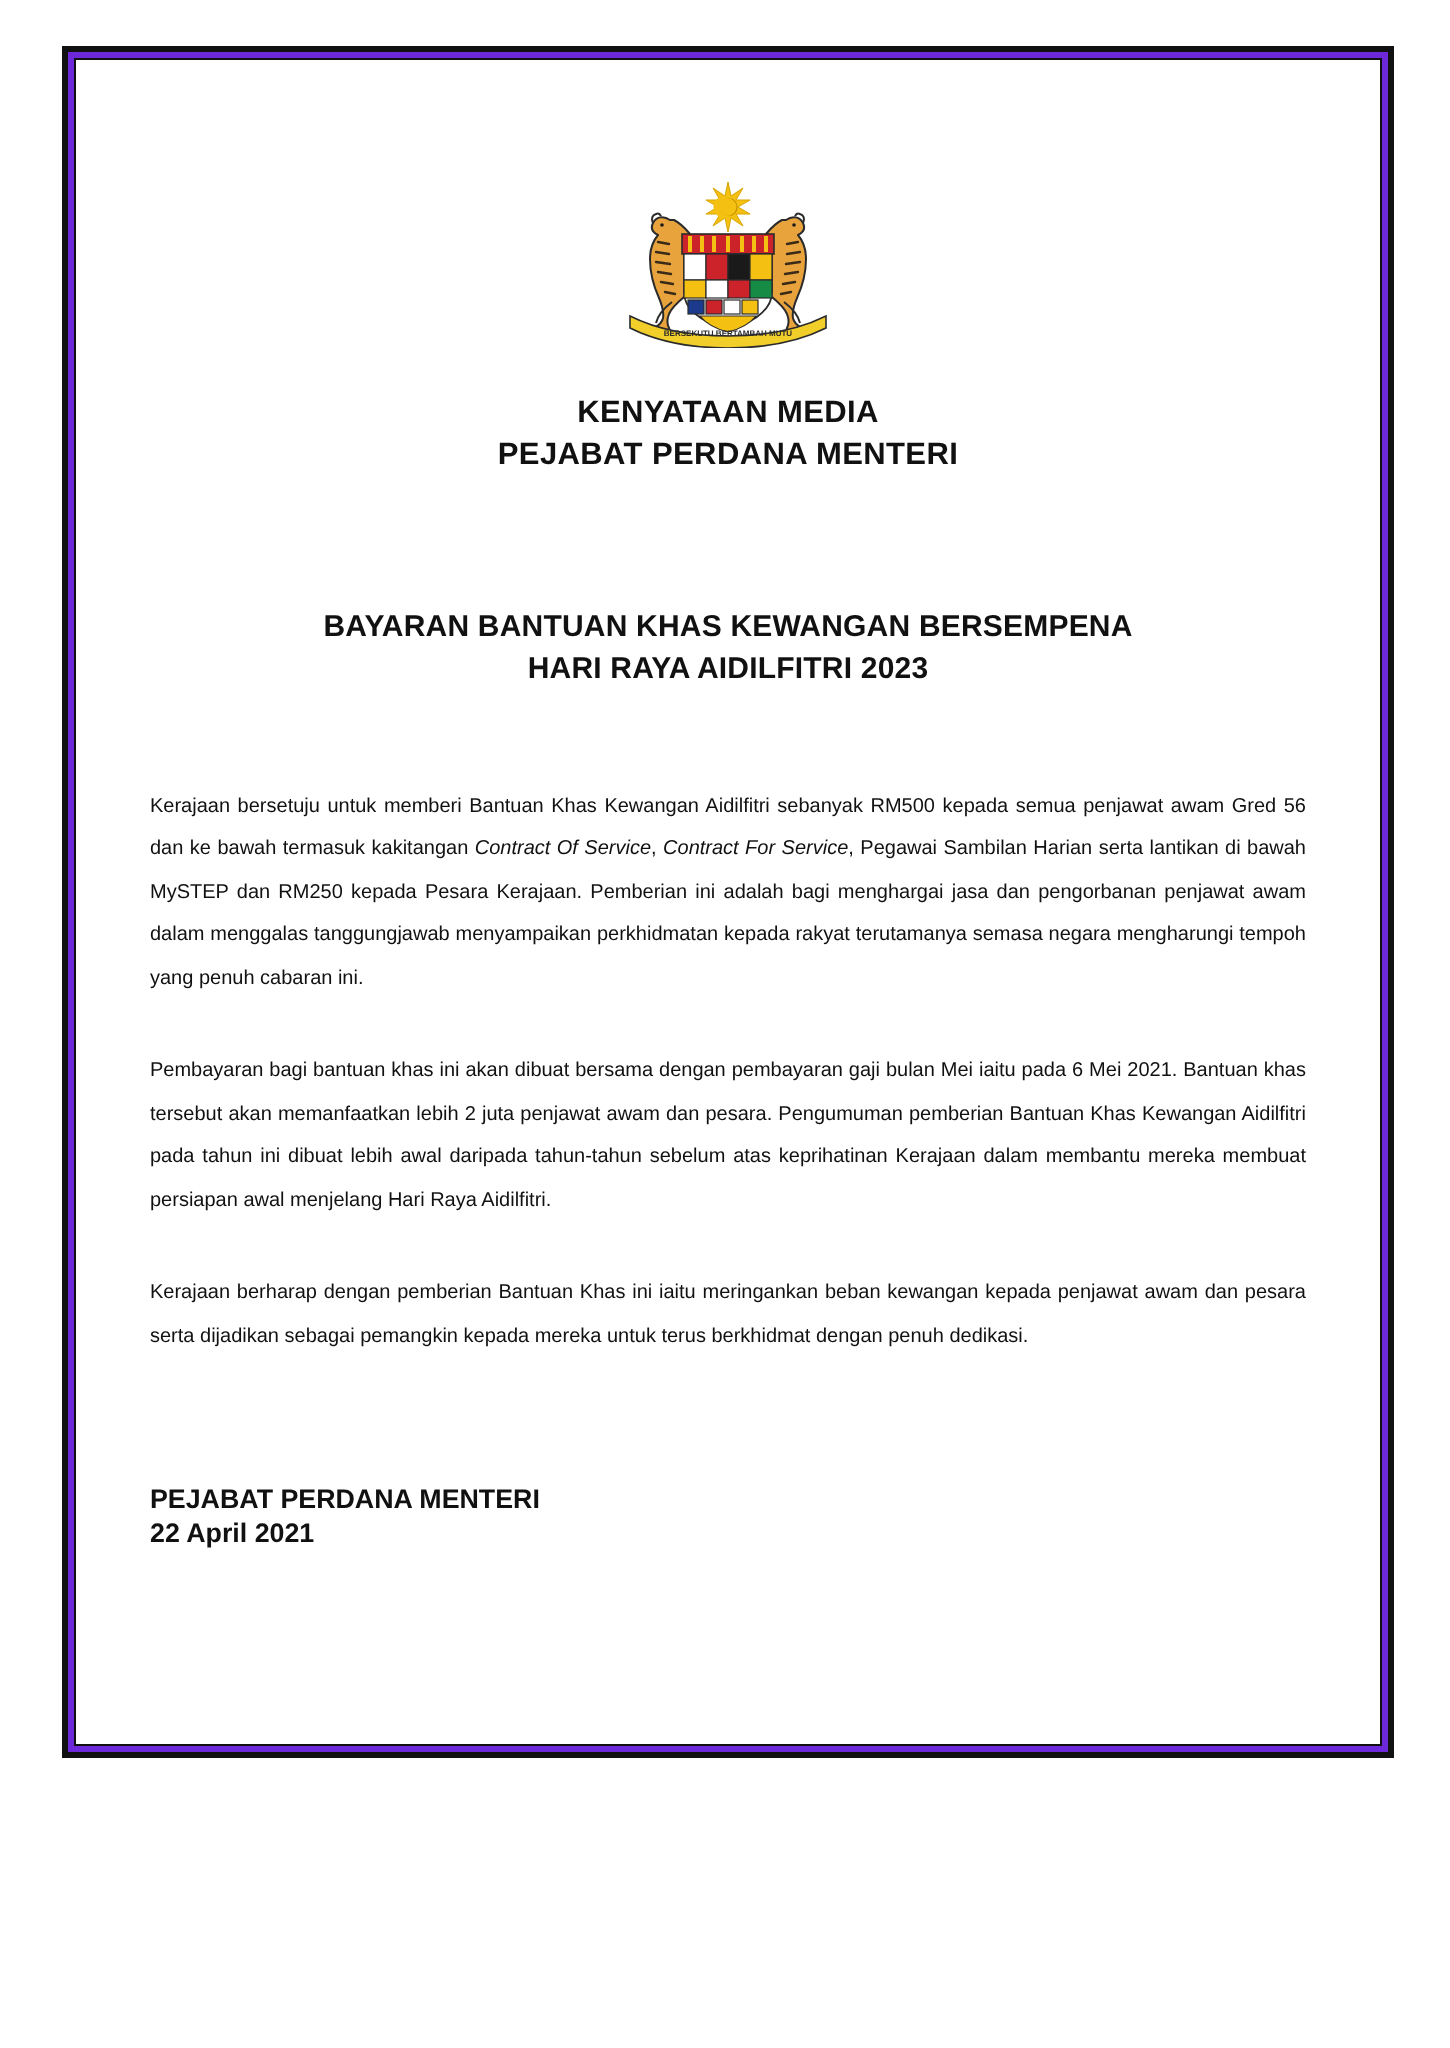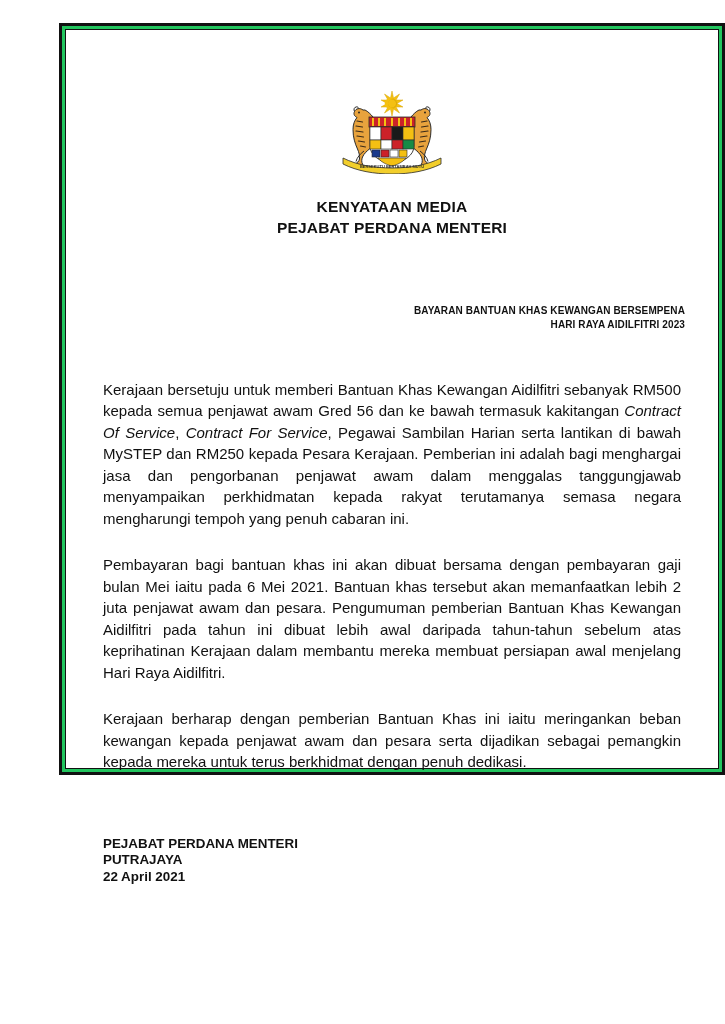--- a/index.html
+++ b/index.html
@@ -23,25 +23,24 @@
     height: 1024px;
     background: #ffffff;
     box-sizing: border-box;
   }
 
   .doc-border-outer {
     position: absolute;
     left: 31px;
     top: 23px;
     width: 666px;
-    height: 752px;
+    height: 856px;
     border: 3px solid #111111;
     box-sizing: border-box;
-    background: #22c55e;
-    margin-left: 28px;
+    background: #6d28d9;
   }
 
   .doc-border-inner {
     position: absolute;
     left: 3px;
     top: 3px;
     right: 3px;
     bottom: 3px;
     border: 1px solid #111111;
     box-sizing: border-box;
@@ -78,40 +77,40 @@
     line-height: 1.36;
     letter-spacing: 0.2px;
     color: #111111;
   }
   .masthead .line {
     display: block;
   }
 
   .subject {
     margin-top: 66px;
-    text-align: right;
+    text-align: center;
     font-weight: bold;
-    font-size: 10px;
+    font-size: 15px;
     line-height: 1.38;
     letter-spacing: 0.1px;
     color: #111111;
   }
   .subject .line {
     display: block;
   }
 
   
   .body-block {
     margin-top: 47px;
     padding: 0 4px;
   }
   .para {
     text-align: justify;
     text-justify: inter-word;
-    font-size: 15px;
+    font-size: 10px;
     line-height: 21.5px;
     color: #111111;
     margin: 0 0 25px 0;
   }
   .para:last-child {
     margin-bottom: 0;
   }
   .para em {
     font-style: italic;
   }
@@ -241,20 +240,19 @@
 
           <p class="para"><span>Kerajaan bersetuju untuk memberi Bantuan Khas Kewangan Aidilfitri sebanyak RM500 kepada semua penjawat awam Gred 56 dan ke bawah termasuk kakitangan </span><em>Contract Of Service</em><span>, </span><em>Contract For Service</em><span>, Pegawai Sambilan Harian serta lantikan di bawah MySTEP dan RM250 kepada Pesara Kerajaan. Pemberian ini adalah bagi menghargai jasa dan pengorbanan penjawat awam dalam menggalas tanggungjawab menyampaikan perkhidmatan kepada rakyat terutamanya semasa negara mengharungi tempoh yang penuh cabaran ini.</span></p>
 
           <p class="para">Pembayaran bagi bantuan khas ini akan dibuat bersama dengan pembayaran gaji bulan Mei iaitu pada 6 Mei 2021. Bantuan khas tersebut akan memanfaatkan lebih 2 juta penjawat awam dan pesara. Pengumuman pemberian Bantuan Khas Kewangan Aidilfitri pada tahun ini dibuat lebih awal daripada tahun-tahun sebelum atas keprihatinan Kerajaan dalam membantu mereka membuat persiapan awal menjelang Hari Raya Aidilfitri.</p>
 
           <p class="para">Kerajaan berharap dengan pemberian Bantuan Khas ini iaitu meringankan beban kewangan kepada penjawat awam dan pesara serta dijadikan sebagai pemangkin kepada mereka untuk terus berkhidmat dengan penuh dedikasi.</p>
         </div>
 
         <div class="signoff">
           <span class="line">PEJABAT PERDANA MENTERI</span>
-          <span class="line">PUTRAJAYA</span>
           <span class="line">22 April 2021</span>
         </div>
 
       </div>
     </div>
   </div>
 </div>
 
 </body></html>

